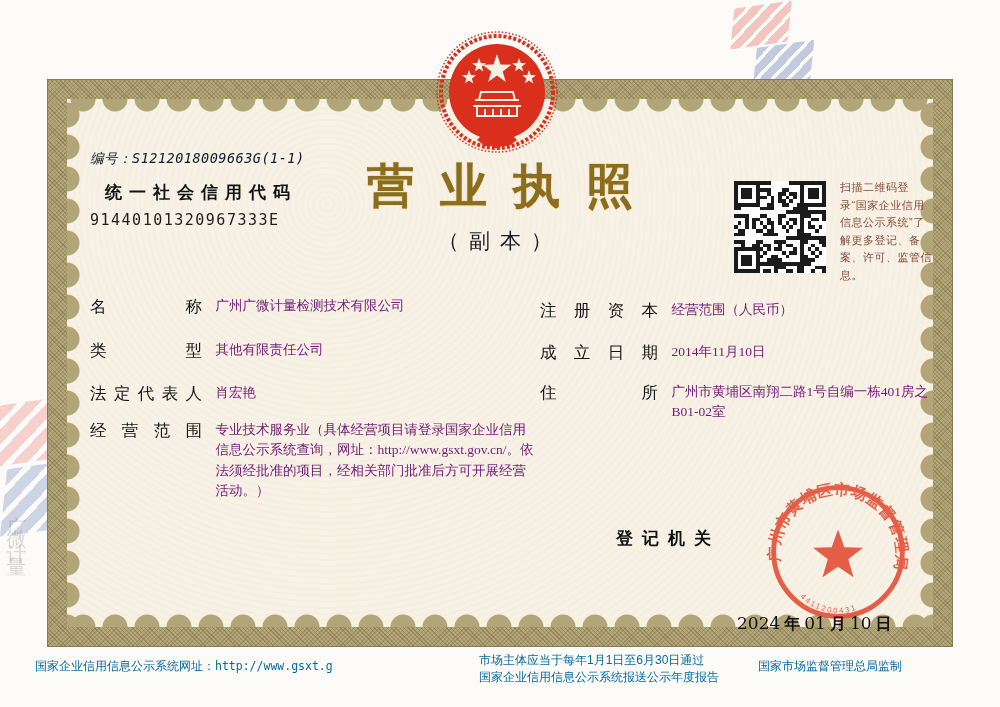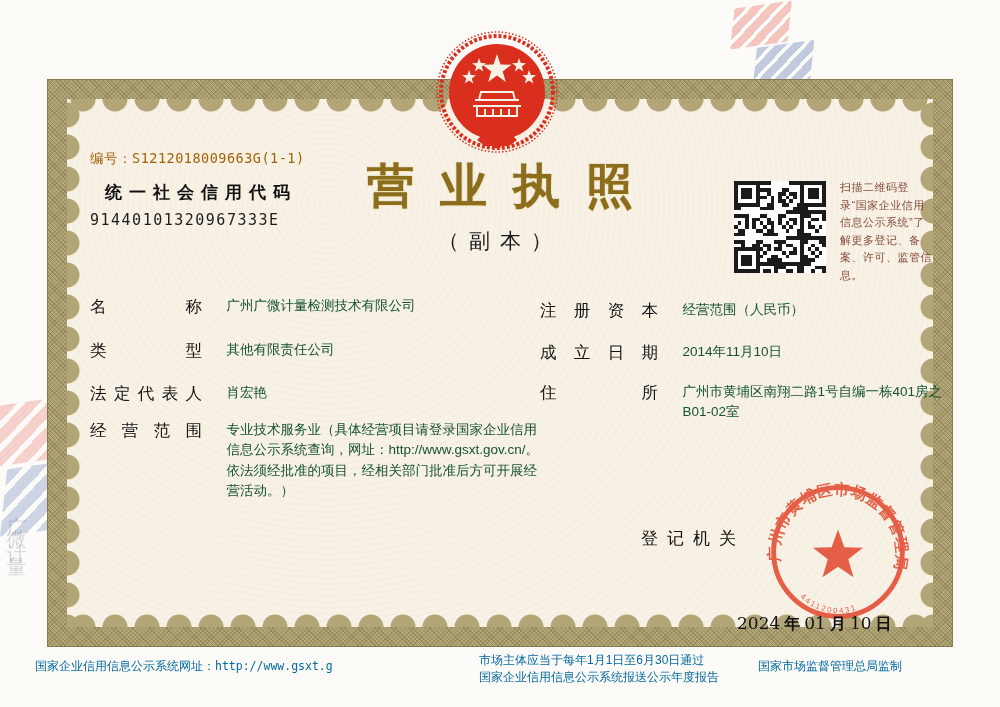--- a/index.html
+++ b/index.html
@@ -39,50 +39,50 @@
     background:radial-gradient(circle at 16px 0,#b2a678 12px,rgba(0,0,0,0) 13px);background-size:32px 13px;background-repeat:repeat-x;}
   .scal-b{left:19px;right:19px;bottom:19px;height:13px;
     background:radial-gradient(circle at 16px 13px,#b2a678 12px,rgba(0,0,0,0) 13px);background-size:32px 13px;background-repeat:repeat-x;}
   .scal-l{top:19px;bottom:19px;left:19px;width:13px;
     background:radial-gradient(circle at 0 16px,#b2a678 12px,rgba(0,0,0,0) 13px);background-size:13px 32px;background-repeat:repeat-y;}
   .scal-r{top:19px;bottom:19px;right:19px;width:13px;
     background:radial-gradient(circle at 13px 16px,#b2a678 12px,rgba(0,0,0,0) 13px);background-size:13px 32px;background-repeat:repeat-y;}
   
   .emblem{position:absolute;left:432px;top:30px;width:130px;height:132px;z-index:5;}
   
-  .serial{position:absolute;left:90px;top:150px;font-size:13.5px;letter-spacing:.5px;color:#a16207;font-family:"DejaVu Sans Mono",monospace;}
+  .serial{position:absolute;left:90px;top:150px;font-size:13.5px;letter-spacing:.5px;color:#0f172a;font-family:"DejaVu Sans Mono",monospace;font-style:italic;}
   .serial .cn{font-family:"Liberation Sans",sans-serif;}
   .code-label{position:absolute;left:89px;top:181px;font-size:17px;font-weight:600;letter-spacing:7px;color:#111;margin-left:16px;}
   .code-value{position:absolute;left:90px;top:211px;font-size:15px;letter-spacing:1.5px;color:#1d1d1d;font-family:"DejaVu Sans Mono",monospace;}
   .title{position:absolute;left:300px;top:155px;width:400px;text-align:center;
     font-size:47px;font-weight:bold;letter-spacing:26px;text-indent:26px;
     color:#8c6d1c;text-shadow:0 1px 0 rgba(255,235,170,.6),0 0 1px #6d520f;
     font-family:"Liberation Serif",serif;}
   .subtitle{position:absolute;left:300px;top:227px;width:400px;text-align:center;font-size:21px;letter-spacing:10px;color:#1a1a1a;}
   
   .qr{position:absolute;left:734px;top:181px;width:92px;height:92px;background:#fff;}
   .qr-caption{position:absolute;left:840px;top:179px;width:92px;font-size:11px;line-height:1.6;color:#84493a;letter-spacing:.5px;}
   
   .row{position:absolute;}
   .lbl{display:inline-block;font-size:16.5px;color:#141414;font-weight:550;
     text-align:justify;text-align-last:justify;vertical-align:top;}
   .lbl-l{width:112px;}
   .lbl-r{width:118px;}
-  .val{display:inline-block;vertical-align:top;font-size:13.5px;line-height:1.5;color:#14532d;margin-left:20px;}
+  .val{display:inline-block;vertical-align:top;font-size:13.5px;line-height:1.5;color:#701a75;margin-left:9px;font-family:Liberation Serif, serif;}
   .val-l{width:322px;}
   .val-r{width:268px;}
   .r-name{left:90px;top:296px;}
   .r-type{left:90px;top:340px;}
   .r-rep {left:90px;top:383px;}
   .r-scope{left:90px;top:420px;}
   .r-cap {left:540px;top:300px;}
   .r-est {left:540px;top:342px;}
   .r-addr{left:540px;top:382px;}
   
-  .registry{position:absolute;left:641px;top:527px;font-size:17px;font-weight:400;letter-spacing:9px;color:#111;}
+  .registry{position:absolute;left:616px;top:527px;font-size:17px;font-weight:700;letter-spacing:9px;color:#111;}
   .seal{position:absolute;left:760px;top:474px;width:156px;height:156px;opacity:.92;z-index:6;}
   .dateline{position:absolute;left:737px;top:613px;width:200px;font-size:16px;color:#111;z-index:7;}
   .dateline .num{font-family:"DejaVu Serif",serif;font-size:17px;text-align:center;}
   .dateline .cnl{font-weight:600;margin:0 4px;}
   
   .footer{position:absolute;font-size:12px;color:#0369a1;}
   .f-left{left:35px;top:658px;}
   .f-left .url{font-family:"DejaVu Sans Mono",monospace;font-size:11.5px;}
   .f-center{left:479px;top:652px;font-size:12px;line-height:1.45;}
   .f-right{left:758px;top:658px;}

